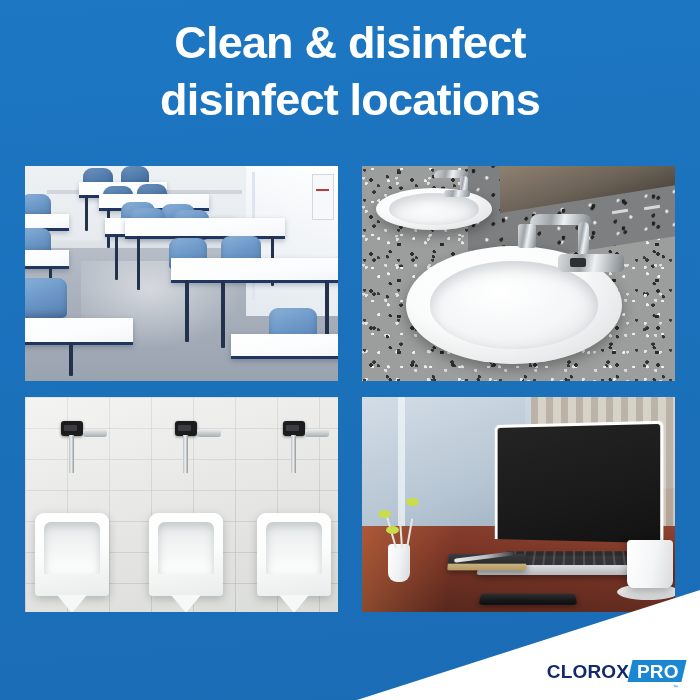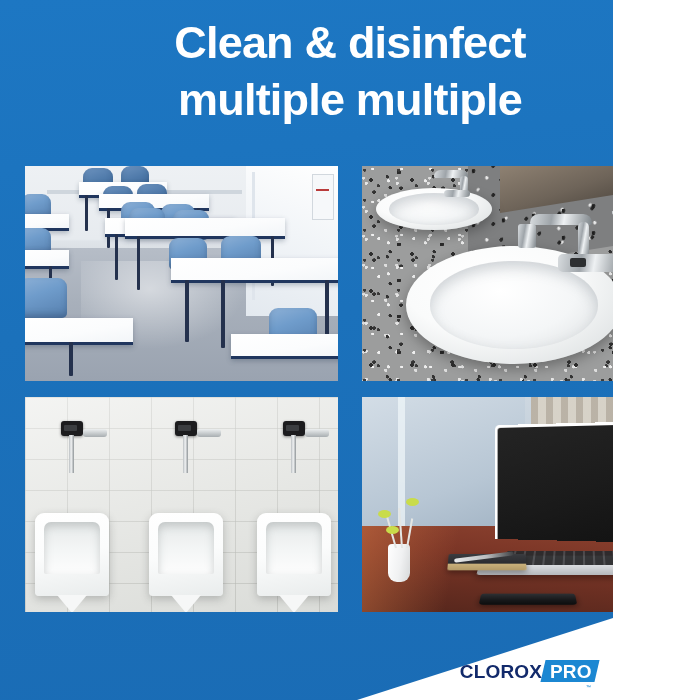--- a/index.html
+++ b/index.html
@@ -8,21 +8,21 @@
   }
   body {
     width: 700px;
     height: 700px;
     overflow: hidden;
     font-family: "Liberation Sans", sans-serif;
   }
 
   #poster {
     position: relative;
-    width: 613px;
+    width: 700px;
     height: 700px;
     background: #ec4899;
     overflow: hidden;
   }
 
   
   #bg-sheen {
     position: absolute;
     inset: 0;
     background: linear-gradient(175deg, #1d77c3 0%, #1b71bb 45%, #1a6cb5 100%);
@@ -456,21 +456,21 @@
   }
 </style>
 </head>
 <body>
 
 <div id="poster">
   <div id="bg-sheen"></div>
 
   <div id="headline">
     <span class="hl-line">Clean &amp; disinfect</span>
-    <span class="hl-line">multiple multiple</span>
+    <span class="hl-line">disinfect locations</span>
   </div>
 
   <div id="photo-grid">
 
     <div class="photo">
       <div class="scene classroom">
         <div class="cr-floor"></div>
         <div class="cr-window"></div>
         <div class="cr-wallband"></div>
         <div class="cr-whiteboard"></div>

